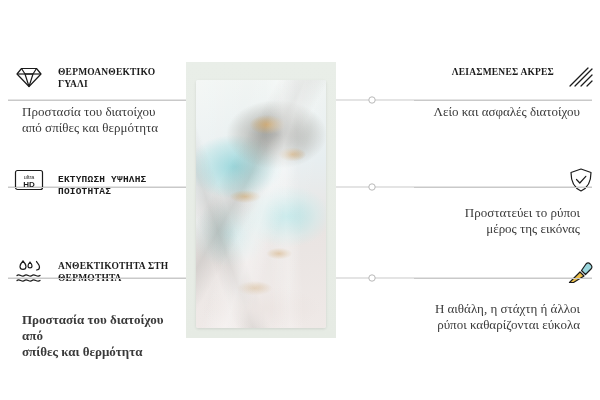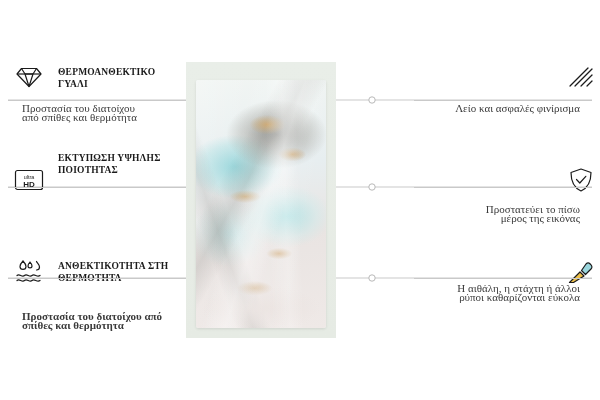--- a/index.html
+++ b/index.html
@@ -84,23 +84,23 @@
   }
   .feature .title {
     font-size: 9.5px;
     font-weight: bold;
     color: #1b1b1b;
     letter-spacing: 0.2px;
     line-height: 12px;
     text-transform: uppercase;
   }
   .feature .desc {
-    font-size: 11px;
+    font-size: 13px;
     color: #3a3a3a;
-    line-height: 9px;
+    line-height: 16px;
     margin-top: 4px;
   }
   .feature.left .title,
   .feature.left .desc {
     text-align: left;
   }
   .feature.right .title,
   .feature.right .desc {
     text-align: right;
   }
@@ -191,21 +191,21 @@
 από σπίθες και θερμότητα</div>
   </div>
 
   <div class="icon-box" style="left:10px; top:165px;">
     <svg width="30" height="24" viewBox="0 0 30 24">
       <rect x="1.5" y="2.5" width="27" height="19" rx="2" fill="none" stroke="#1b1b1b" stroke-width="1.2"></rect>
       <text x="15" y="11" font-family="Liberation Sans, sans-serif" font-size="5.4" text-anchor="middle" fill="#1b1b1b">ultra</text>
       <text x="15" y="19" font-family="Liberation Sans, sans-serif" font-size="8" font-weight="bold" text-anchor="middle" fill="#1b1b1b">HD</text>
     </svg>
   </div>
-  <div class="feature left" style="left:22px; top:152px; width:156px;">
+  <div class="feature left" style="left:22px; top:174px; width:156px;font-family:Liberation Mono, monospace;">
     <div class="title" style="padding-left:36px;">ΕΚΤΥΠΩΣΗ ΥΨΗΛΗΣ ΠΟΙΟΤΗΤΑΣ</div>
   </div>
   <div class="divider" style="left:8px; top:187px; width:178px;"></div>
 
   <div class="icon-box" style="left:10px; top:256px;">
     <svg width="30" height="26" viewBox="0 0 30 26">
       <g fill="none" stroke="#1b1b1b" stroke-width="1.2" stroke-linecap="round">
         <path d="M9,3 C9,3 6,6.2 6,8.4 C6,10.1 7.3,11.3 9,11.3 C10.7,11.3 12,10.1 12,8.4 C12,6.2 9,3 9,3 Z"></path>
         <path d="M16,4.2 C16,4.2 14,6.4 14,7.9 C14,9 14.9,9.8 16,9.8 C17.1,9.8 18,9 18,7.9 C18,6.4 16,4.2 16,4.2 Z"></path>
         <path d="M22.5,3.5 C23.5,5.5 25.5,6.5 25.5,9 C25.5,10.8 24.2,12 22.5,12"></path>
@@ -226,47 +226,50 @@
   <div class="icon-box" style="left:562px; top:62px;">
     <svg width="28" height="24" viewBox="0 0 28 24">
       <g fill="none" stroke="#1b1b1b" stroke-width="1.2" stroke-linecap="round">
         <path d="M3,21 L21,3"></path>
         <path d="M8,21 L25,4"></path>
         <path d="M14,21 L25,10"></path>
         <path d="M20,21 L25,16"></path>
       </g>
     </svg>
   </div>
+  <div class="feature right" style="left:420px; top:66px; width:134px;">
+    <div class="title">ΛΕΙΑΣΜΕΝΕΣ ΑΚΡΕΣ</div>
+  </div>
   <div class="divider" style="left:414px; top:100px; width:178px;"></div>
   <div class="feature right" style="left:410px; top:104px; width:170px;">
-    <div class="desc" style="white-space:pre-line; margin-top:0;">Λείο και ασφαλές φινίρισμα</div>
+    <div class="desc" style="white-space:pre-line; margin-top:0;">Λείο και ασφαλές διατοίχου</div>
   </div>
 
   <div class="icon-box" style="left:562px; top:165px;">
     <svg width="26" height="26" viewBox="0 0 26 26">
       <g fill="none" stroke="#1b1b1b" stroke-width="1.2" stroke-linejoin="round" stroke-linecap="round">
         <path d="M13,2 L23,5.5 C23,14 19.5,21 13,24 C6.5,21 3,14 3,5.5 Z"></path>
         <path d="M8.5,12.5 L11.8,16 L17.8,9.3"></path>
       </g>
     </svg>
   </div>
   <div class="divider" style="left:414px; top:187px; width:178px;"></div>
   <div class="feature right" style="left:410px; top:205px; width:170px;">
-    <div class="desc" style="white-space:pre-line; margin-top:0;">Προστατεύει το πίσω
+    <div class="desc" style="white-space:pre-line; margin-top:0;">Προστατεύει το ρύποι
 μέρος της εικόνας</div>
   </div>
 
   <div class="icon-box" style="left:562px; top:258px;">
     <svg width="28" height="26" viewBox="0 0 28 26">
       <g fill="none" stroke="#1b1b1b" stroke-width="1.2" stroke-linejoin="round" stroke-linecap="round">
         <path d="M2.5,22.5 L13,12 L17,16 L6.5,22.5 Z" fill="#f0c24a" stroke="#1b1b1b"></path>
         <path d="M14.5,10.5 L18.5,14.5 L24,9 C25.2,7.8 25.2,6 24,4.8 L23.2,4 C22,2.8 20.2,2.8 19,4 Z" fill="#9ad6dd" stroke="#1b1b1b"></path>
         <path d="M2.5,22.5 L6.5,22.5"></path>
       </g>
     </svg>
   </div>
   <div class="divider" style="left:414px; top:278px; width:178px;"></div>
-  <div class="feature right" style="left:405px; top:284px; width:175px;">
+  <div class="feature right" style="left:405px; top:301px; width:175px;">
     <div class="desc" style="white-space:pre-line; margin-top:0;">Η αιθάλη, η στάχτη ή άλλοι
 ρύποι καθαρίζονται εύκολα</div>
   </div>
 
 </div>
 
 </body></html>

